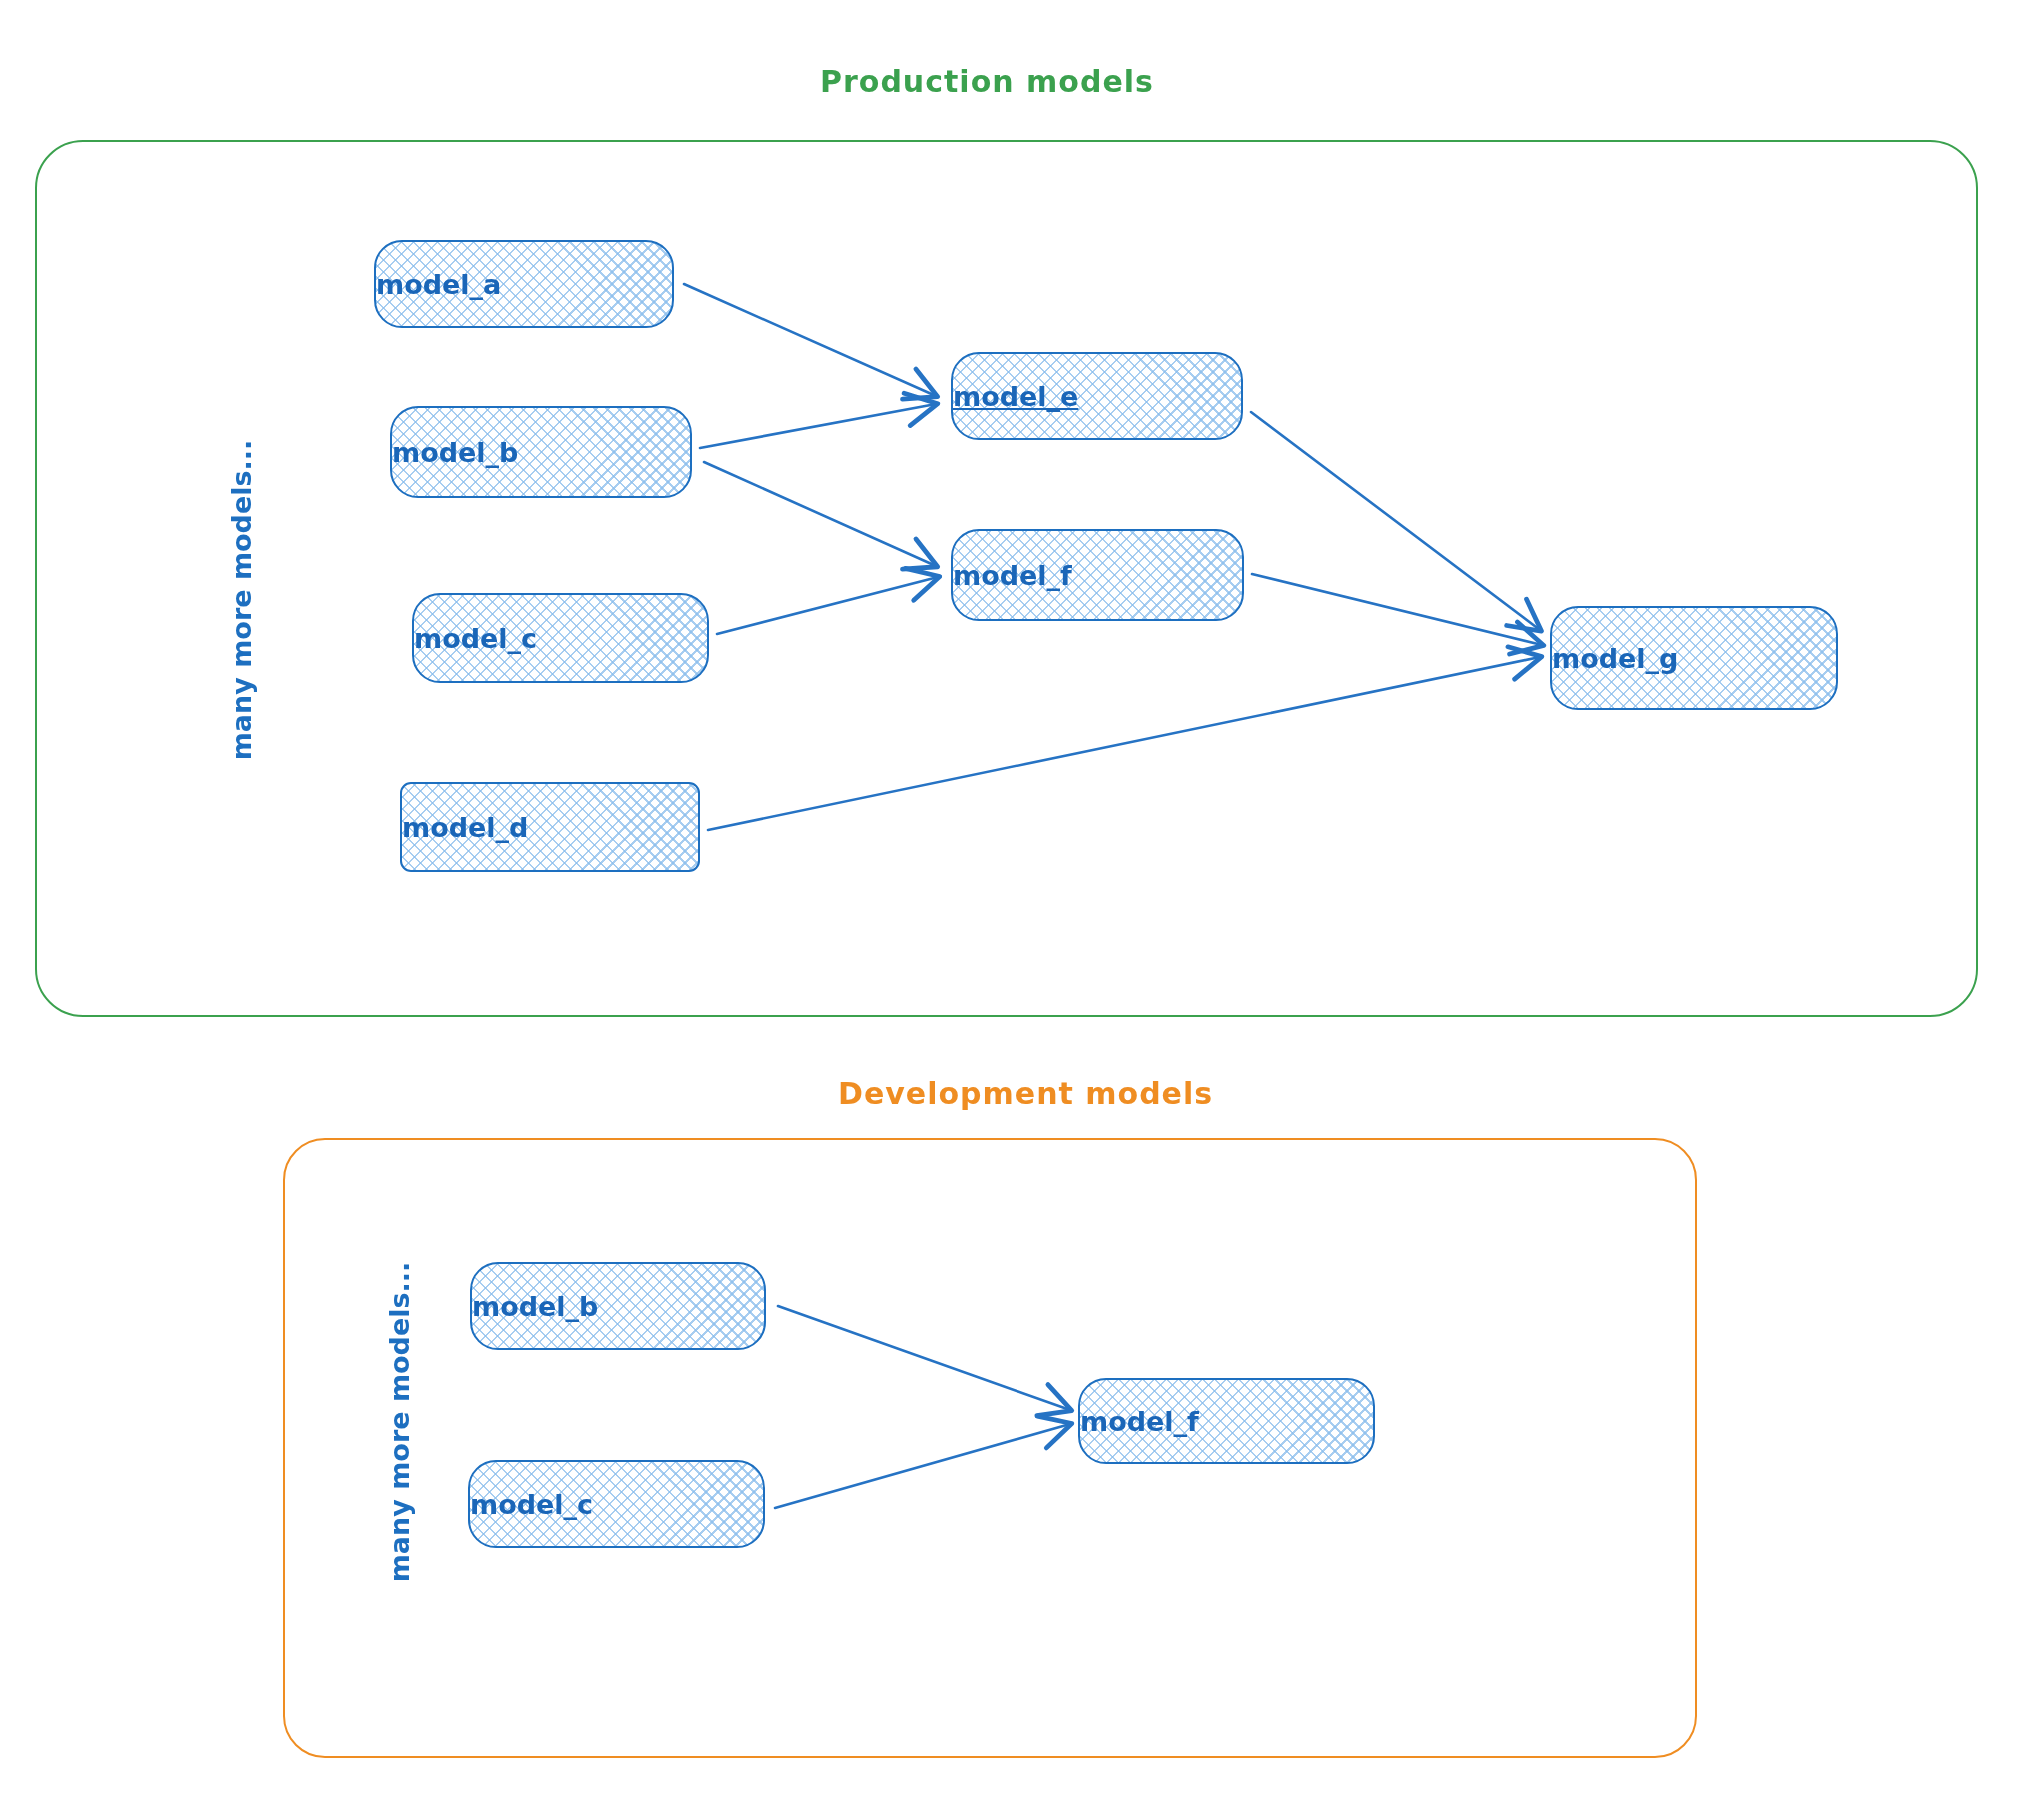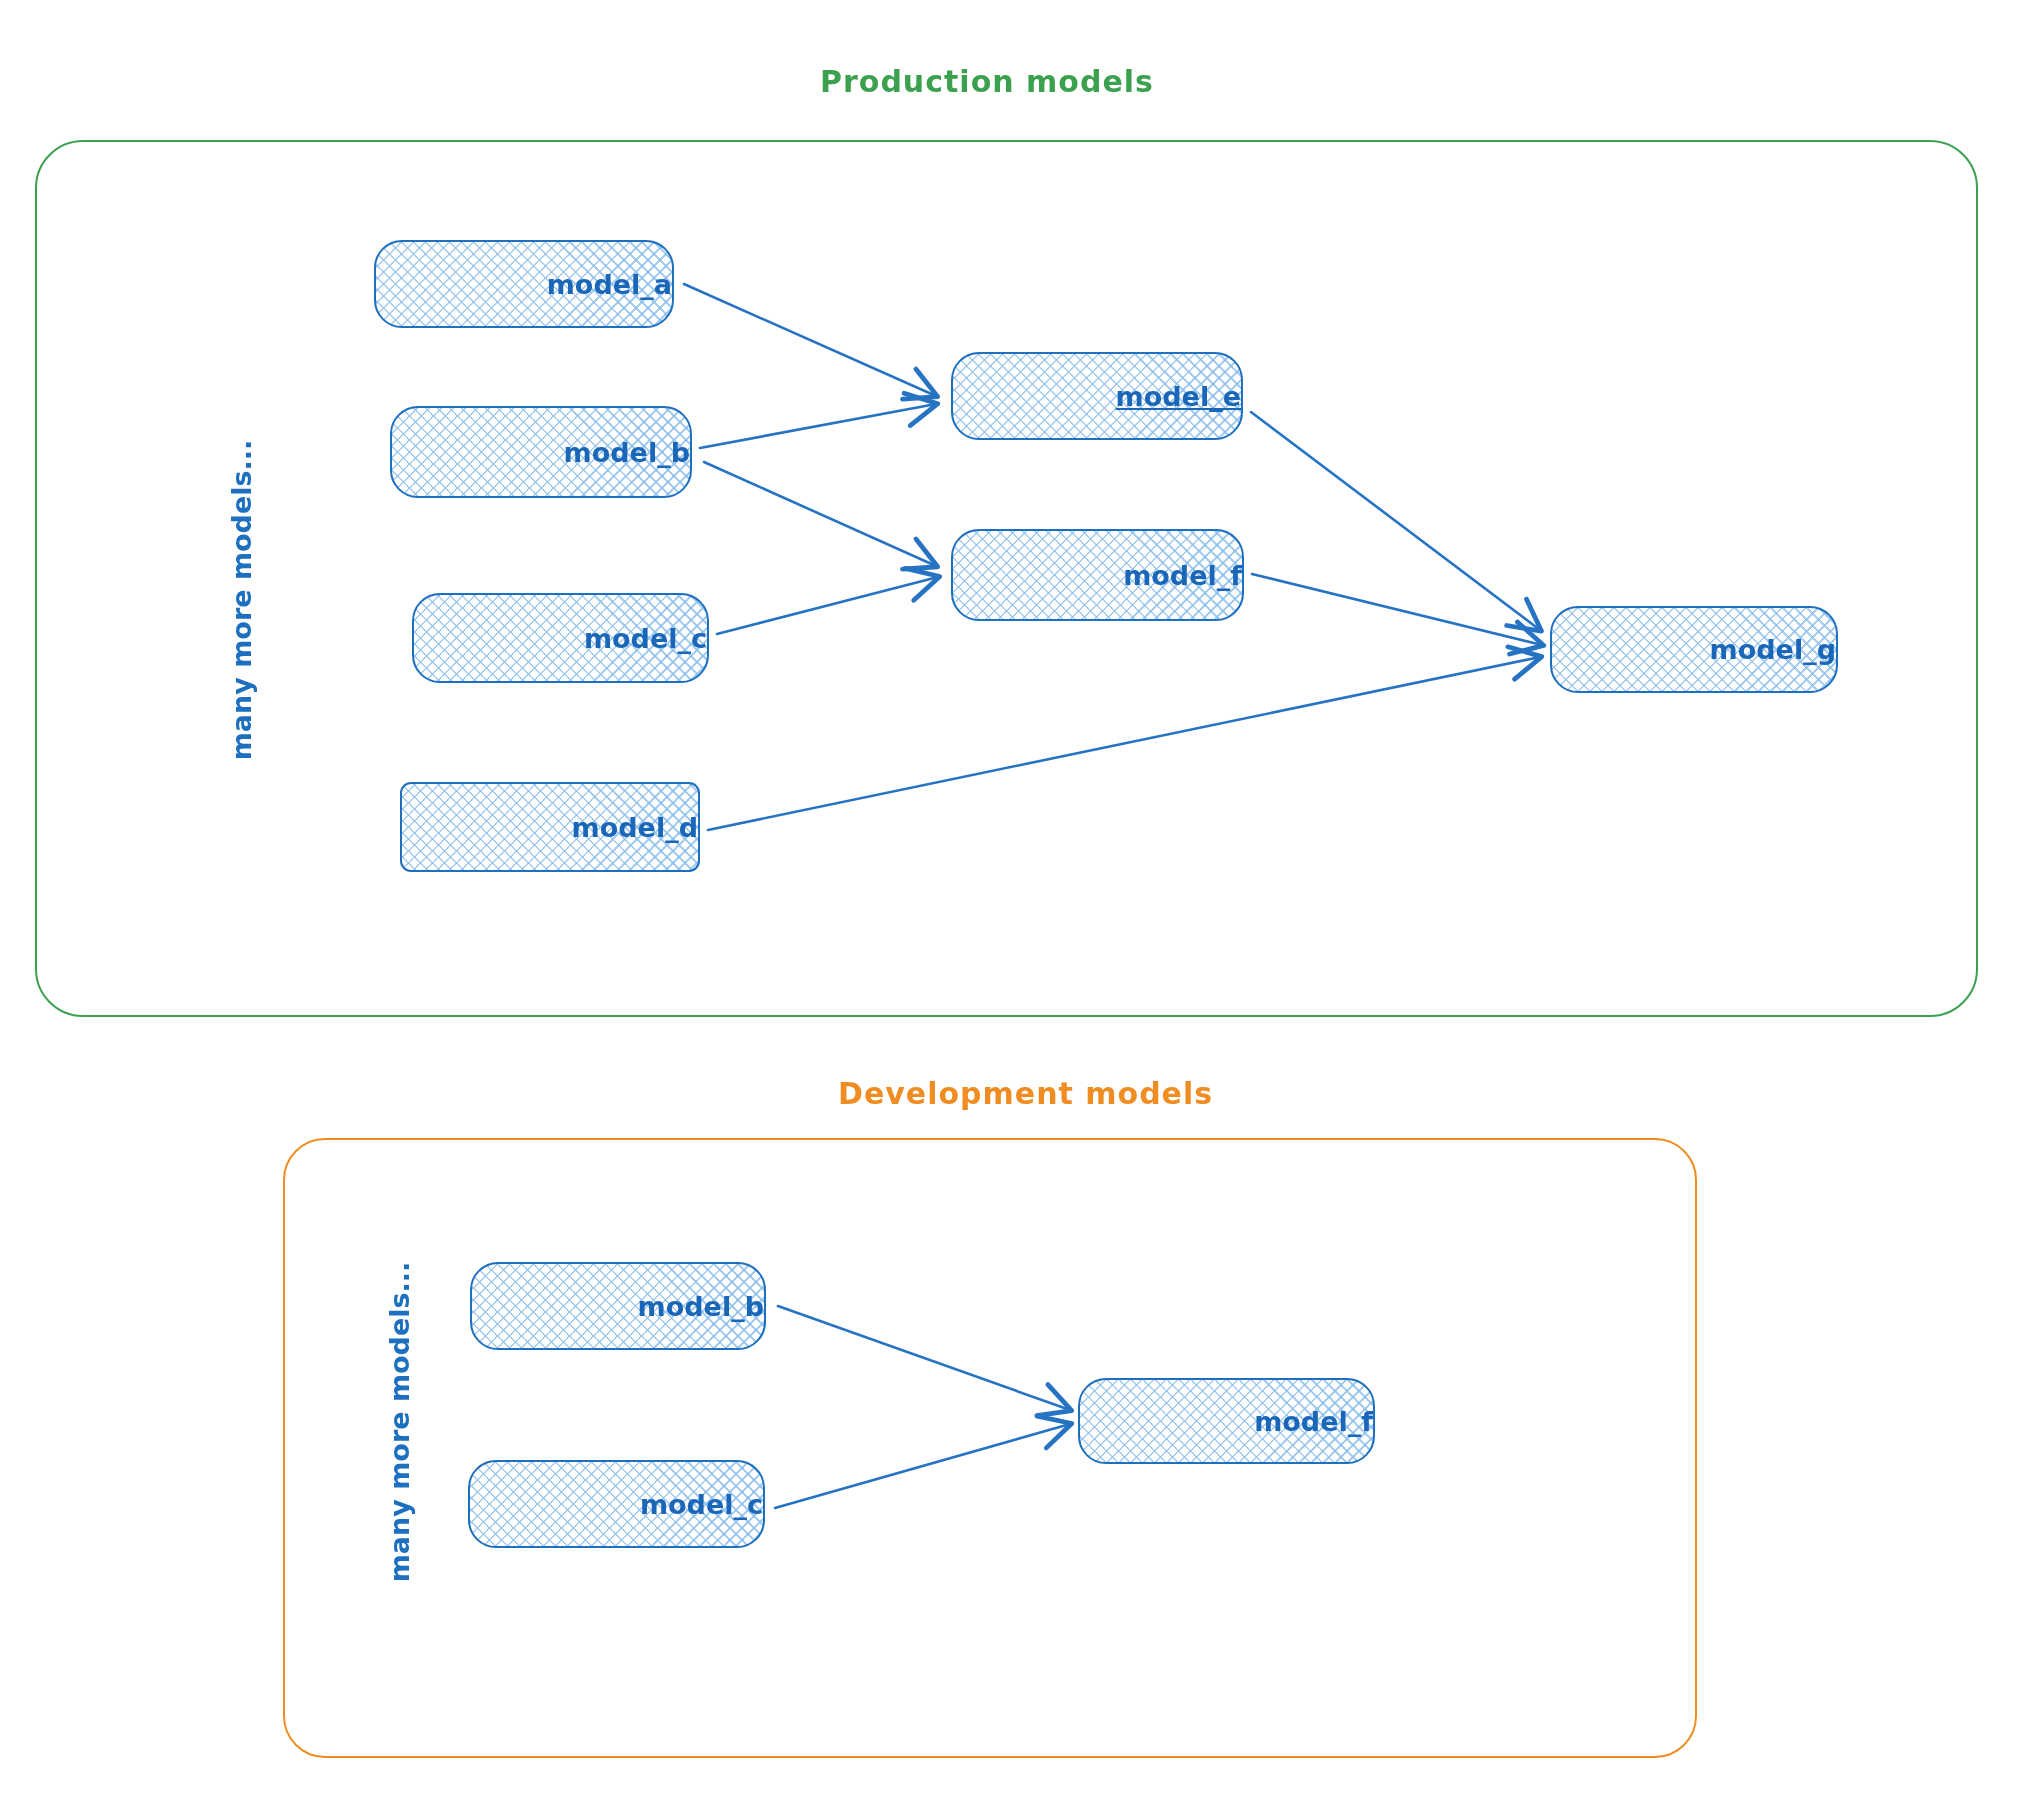--- a/index.html
+++ b/index.html
@@ -32,21 +32,21 @@
     font-weight:bold;
     color:#1d6fc0;
   }
   .node{
     position:absolute;
     box-sizing:border-box;
     border:2.5px solid #1d6fc0;
     border-radius:28px;
     display:flex;
     align-items:center;
-    justify-content:flex-end;
+    justify-content:flex-start;
     font-size:27px;
     font-weight:bold;
     color:#1a66b8;
     background-color:#ffffff;
     background-image:
       repeating-linear-gradient(45deg,  rgba(138,189,236,0.75) 0px, rgba(138,189,236,0.75) 1.8px, transparent 1.8px, transparent 8.5px),
       repeating-linear-gradient(135deg, rgba(138,189,236,0.75) 0px, rgba(138,189,236,0.75) 1.8px, transparent 1.8px, transparent 8.5px);
   }
   #arrow-layer{
     position:absolute;left:0;top:0;
@@ -57,21 +57,21 @@
   #prod-title{left:820px;top:64px;width:260px;color:#3ba14e;}
   #dev-title{left:838px;top:1076px;width:266px;color:#ef8d22;}
   #prod-side-label{left:241px;top:600px;}
   #dev-side-label{left:399px;top:1422px;}
   #node-prod-a{left:374px;top:240px;width:300px;height:88px;}
   #node-prod-b{left:390px;top:406px;width:302px;height:92px;}
   #node-prod-c{left:412px;top:593px;width:297px;height:90px;}
   #node-prod-d{left:400px;top:782px;width:300px;height:90px;border-radius:11px;}
   #node-prod-e{left:951px;top:352px;width:292px;height:88px;text-decoration:underline;}
   #node-prod-f{left:951px;top:529px;width:293px;height:92px;}
-  #node-prod-g{left:1550px;top:606px;width:288px;height:87px;}
+  #node-prod-g{left:1550px;top:606px;width:288px;height:104px;}
   #node-dev-b{left:470px;top:1262px;width:296px;height:88px;}
   #node-dev-c{left:468px;top:1460px;width:297px;height:88px;}
   #node-dev-f{left:1078px;top:1378px;width:297px;height:86px;}
 </style>
 </head>
 <body>
 
 <div id="prod-title" class="section-title">Production models</div>
 
 <div id="prod-frame" class="section-frame"></div>

